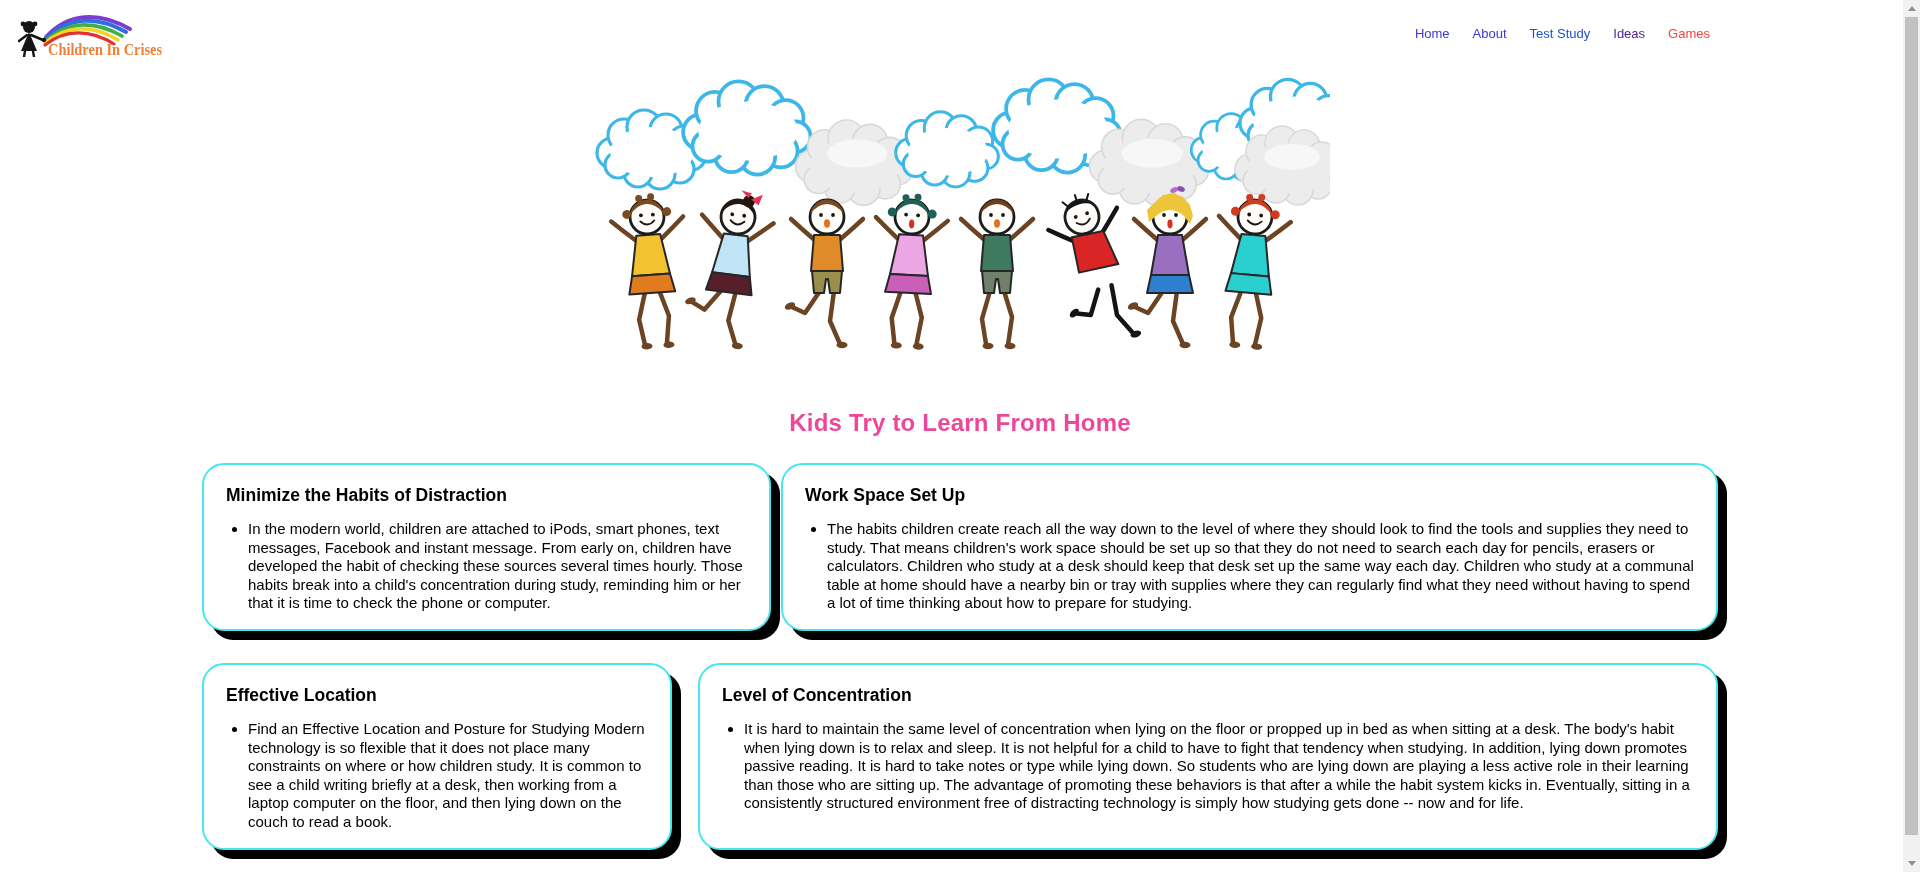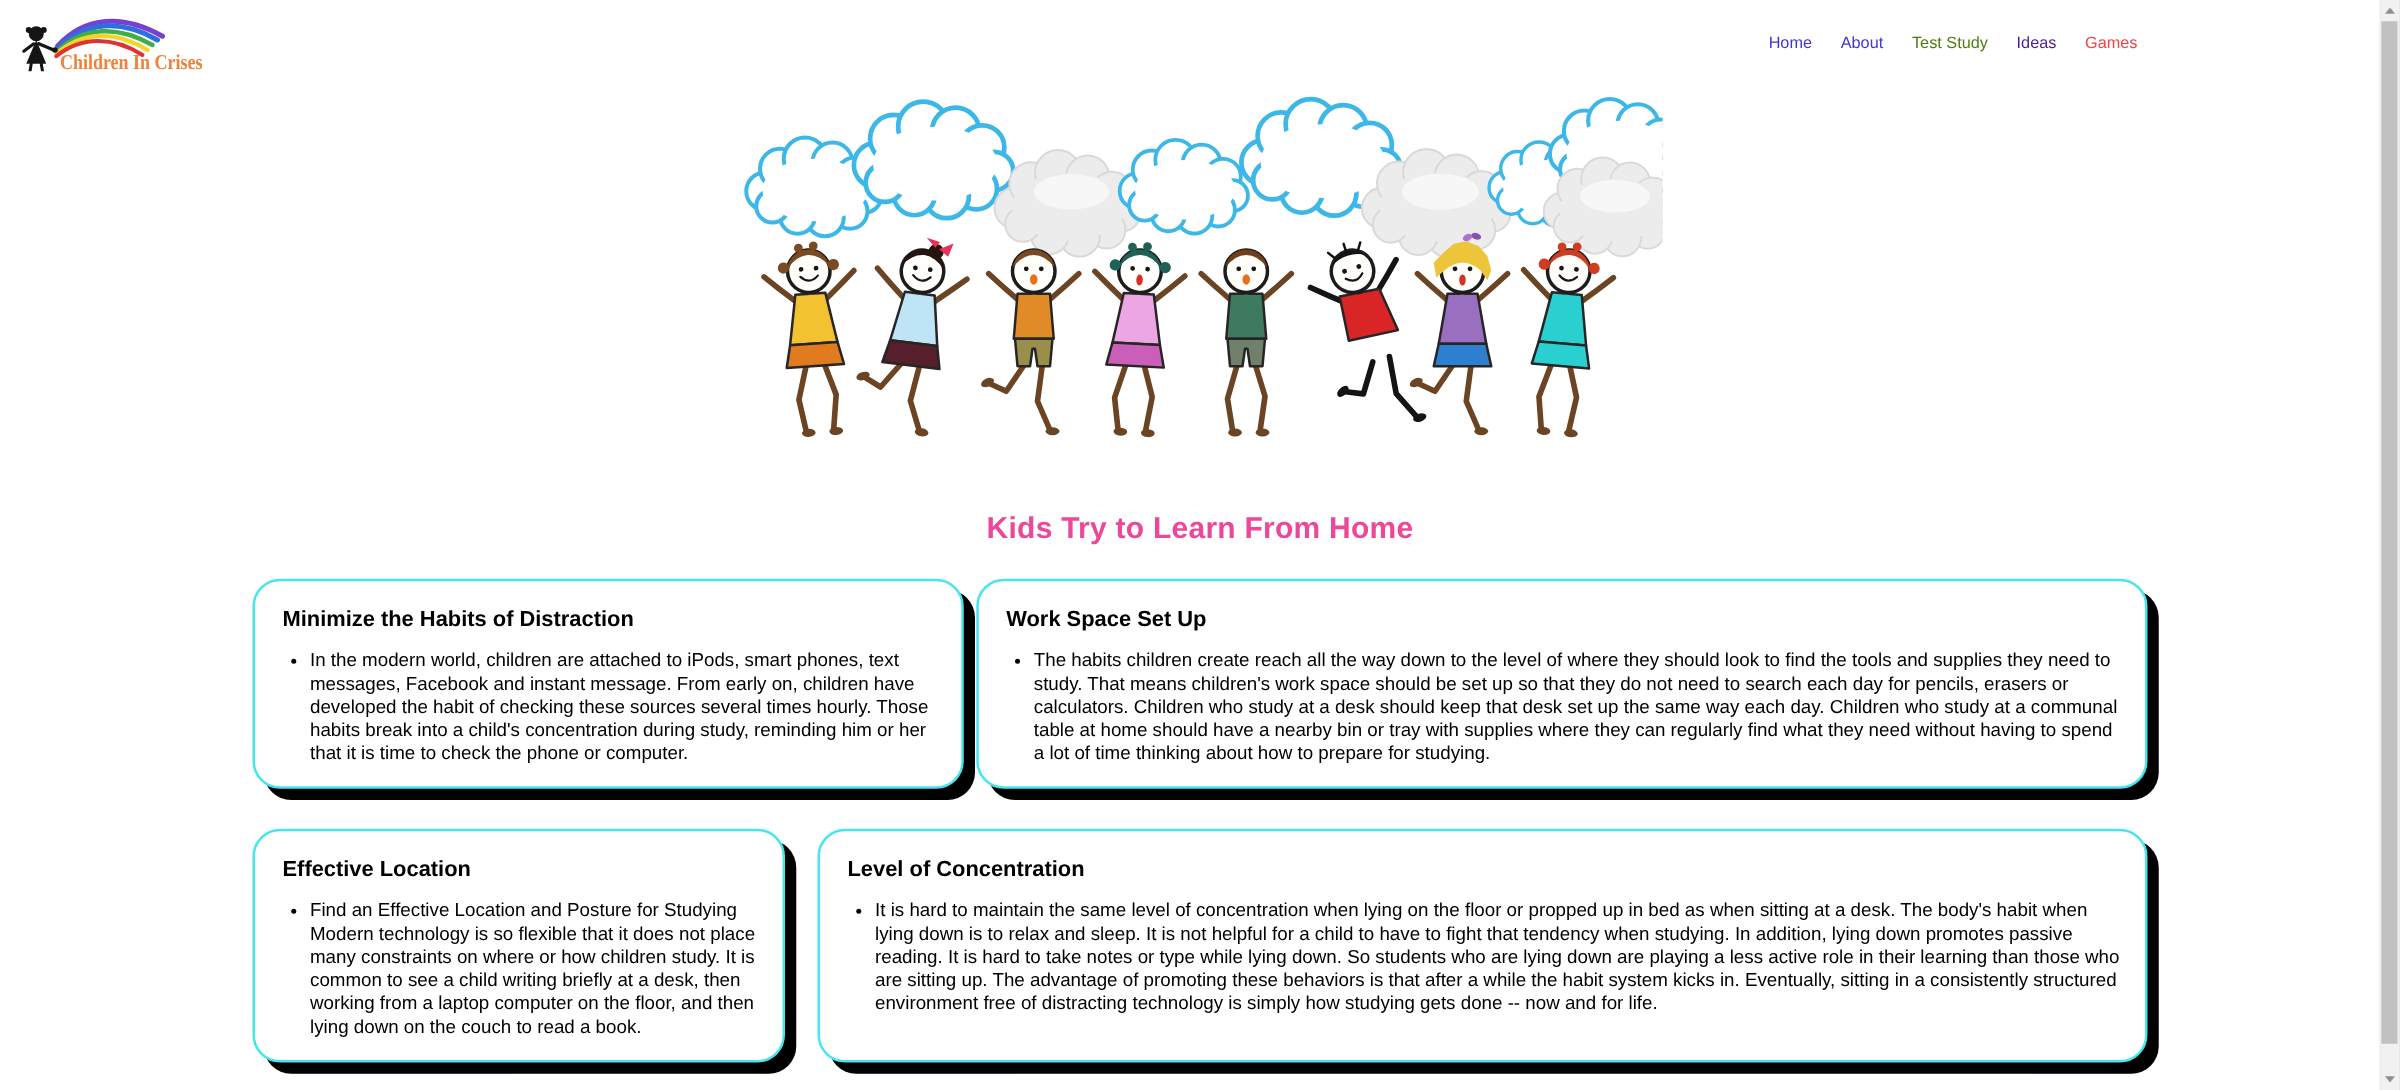--- a/index.html
+++ b/index.html
@@ -17,21 +17,21 @@
     color:#ec4899;letter-spacing:0.2px;}
   
   .cards{width:1516px;margin:26px auto 0 auto;}
   .card-row{display:flex;align-items:stretch;}
   .row-1{gap:10px;}
   .row-2{gap:26px;margin-top:32px;}
   .card{background:#fff;border:2px solid #45e6ef;border-radius:22px;
     box-shadow:9px 9px 0 #000;padding:12px 18px 16px 18px;box-sizing:border-box;}
   .card-distraction{width:569px;flex:none;}
   .card-workspace{flex:1;}
-  .card-location{width:426px;flex:none;}
+  .card-location{width:470px;flex:none;}
   .card-concentration{flex:1;}
   .card h2{font-size:17.5px;font-weight:700;margin:8px 0 0 4px;}
   .card ul{margin:14px 0 0 0;padding-left:26px;font-size:15px;line-height:1.24;}
   .card li{margin:0;}
   
   .scrollbar{position:fixed;top:0;right:0;width:17px;height:872px;background:#f1f1f1;z-index:50;}
   .sb-btn{position:absolute;left:0;width:17px;height:17px;display:flex;
     align-items:center;justify-content:center;cursor:pointer;}
   .sb-btn.up{top:0;}
   .sb-btn.down{bottom:0;}
@@ -62,21 +62,21 @@
       <circle cx="34" cy="35" r="2.2" fill="#151515"></circle>
       <path d="M17,30 L9,36" stroke="#151515" stroke-width="2.4" stroke-linecap="round"></path>
       <path d="M15,46 L14,52 M23,46 L24,52" stroke="#151515" stroke-width="2.4" stroke-linecap="round"></path>
 
       <text x="38" y="50" textLength="114" lengthAdjust="spacingAndGlyphs" font-family="Liberation Serif, serif" font-weight="700" font-size="17" fill="#f08138">Children In Crises</text>
     </svg>
   </a>
   <div class="nav">
     <a class="nav-link" href="#" style="color:#3e35d5">Home</a>
     <a class="nav-link" href="#" style="color:#3e35d5">About</a>
-    <a class="nav-link" href="#" style="color:#4d7c0f">Test Study</a>
+    <a class="nav-link" href="#" style="color:#1d4ed8">Test Study</a>
     <a class="nav-link" href="#" style="color:#4c1d95">Ideas</a>
     <a class="nav-link" href="#" style="color:#ef4444">Games</a>
   </div>
 </div>
 
 <svg id="hero-svg" class="hero" width="740" height="302" viewBox="0 0 740 302" role="img" aria-label="Cartoon children holding hands beneath hand-drawn clouds">
     <g transform="translate(62,82) scale(1)">
       <circle cx="-40" cy="6" r="15" fill="#ffffff" stroke="#3cb7e8" stroke-width="3.2"></circle>
       <circle cx="-28" cy="-12" r="16" fill="#ffffff" stroke="#3cb7e8" stroke-width="3.2"></circle>
       <circle cx="-8" cy="-20" r="17" fill="#ffffff" stroke="#3cb7e8" stroke-width="3.2"></circle>

